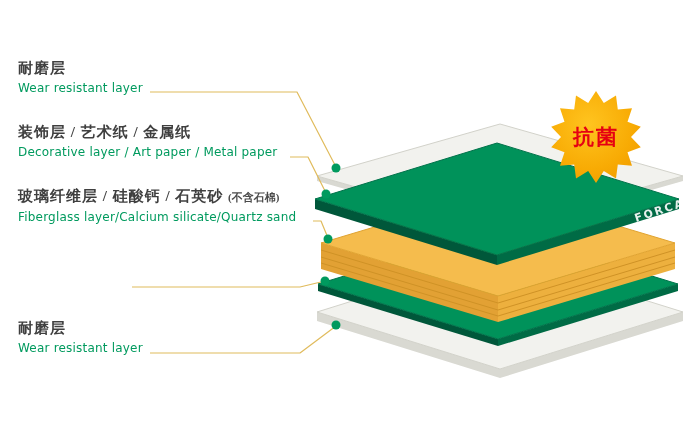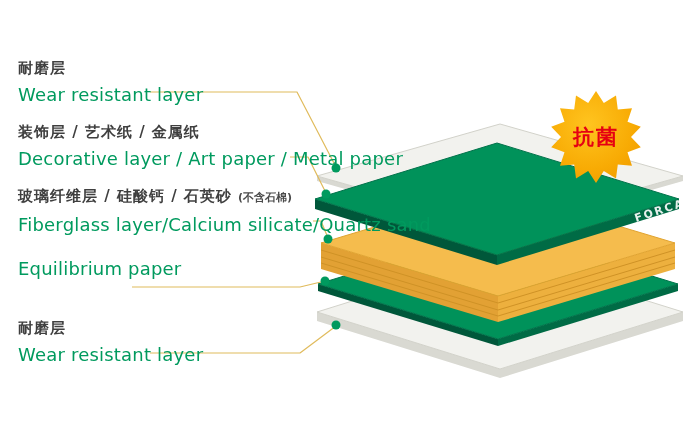--- a/index.html
+++ b/index.html
@@ -2,23 +2,23 @@
 <html><head>
 <meta charset="utf-8">
 <style>
   html,body{margin:0;padding:0;background:#fff;}
   .stage{
     position:relative;width:700px;height:438px;background:#ffffff;
     font-family:"DejaVu Sans","Liberation Sans",sans-serif;overflow:hidden;
   }
   .layers-svg{position:absolute;left:0;top:0;}
   .label{position:absolute;left:18px;}
-  .label .zh{font-size:15px;font-weight:600;color:#3f3f3f;letter-spacing:1px;line-height:20px;}
+  .label .zh{font-size:15px;font-weight:600;color:#3f3f3f;letter-spacing:1px;line-height:20px;font-family:Liberation Serif, serif;}
   .label .zh .note{font-size:11px;font-weight:600;color:#4a4a4a;letter-spacing:0;}
-  .label .en{font-size:18px;color:#009a5e;line-height:18px;margin-top:8px;letter-spacing:.2px;}
+  .label .en{font-size:12px;color:#009a5e;line-height:18px;margin-top:1px;letter-spacing:.2px;}
 </style>
 </head>
 <body>
 
 <div class="stage">
 
   <svg class="layers-svg" width="700" height="438" viewBox="0 0 700 438">
     <defs>
       <radialGradient id="goldGrad" cx="42%" cy="36%" r="75%">
         <stop offset="0%" stop-color="#ffc41f"></stop>
@@ -89,21 +89,20 @@
 
   <div class="label" style="top:186px">
     <div class="zh">
       <span>玻璃纤维层 / 硅酸钙 / 石英砂</span>
       <span class="note">(不含石棉)</span>
     </div>
     <div class="en">Fiberglass layer/Calcium silicate/Quartz sand</div>
   </div>
 
   <div class="label" style="top:252px">
-    <div class="en">Equilibrium paper</div>
   </div>
 
   <div class="label" style="top:318px">
     <div class="zh">耐磨层</div>
     <div class="en">Wear resistant layer</div>
   </div>
 
 </div>
 
 </body></html>

